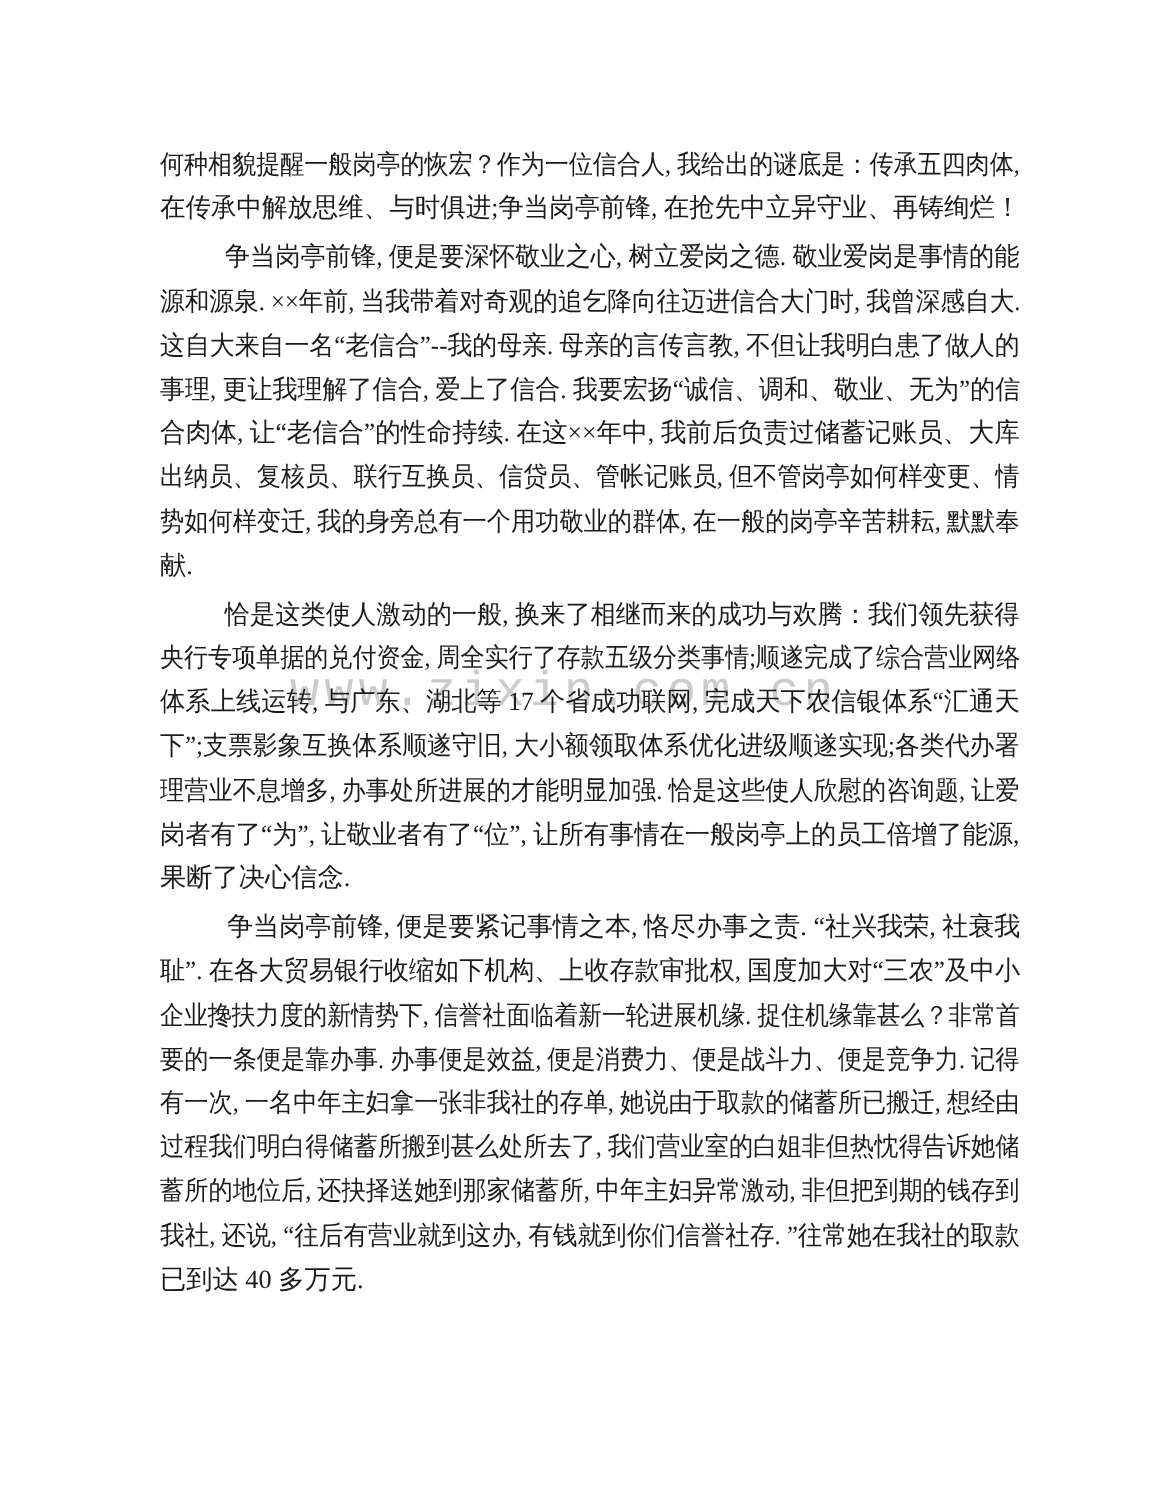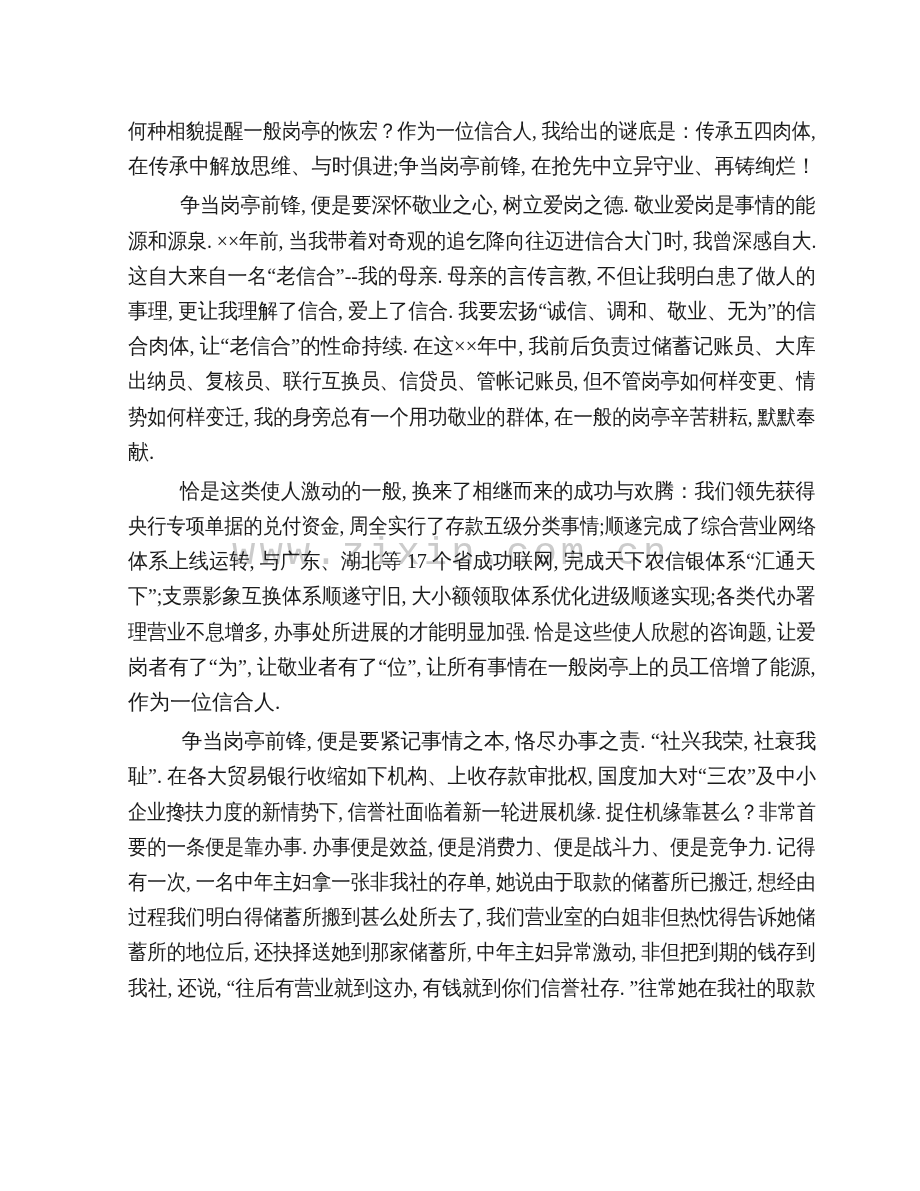--- a/index.html
+++ b/index.html
@@ -75,26 +75,27 @@
         <div class="line justify" style="transform-origin: left center; transform: scaleX(0.922252);">势如何样变迁, 我的身旁总有一个用功敬业的群体, 在一般的岗亭辛苦耕耘, 默默奉</div>
         <div class="line">献.</div>
       </div>
       <div class="paragraph">
         <div class="line indent justify" style="transform-origin: left center; transform: scaleX(0.960894);">恰是这类使人激动的一般, 换来了相继而来的成功与欢腾：我们领先获得</div>
         <div class="line justify" style="transform-origin: left center; transform: scaleX(0.916112);">央行专项单据的兑付资金, 周全实行了存款五级分类事情;顺遂完成了综合营业网络</div>
         <div class="line justify" style="transform-origin: left center; transform: scaleX(0.964937);">体系上线运转, 与广东、湖北等 17 个省成功联网, 完成天下农信银体系“汇通天</div>
         <div class="line justify" style="transform-origin: left center; transform: scaleX(0.948966);">下”;支票影象互换体系顺遂守旧, 大小额领取体系优化进级顺遂实现;各类代办署</div>
         <div class="line justify" style="transform-origin: left center; transform: scaleX(0.922252);">理营业不息增多, 办事处所进展的才能明显加强. 恰是这些使人欣慰的咨询题, 让爱</div>
         <div class="line justify" style="transform-origin: left center; transform: scaleX(0.962238);">岗者有了“为”, 让敬业者有了“位”, 让所有事情在一般岗亭上的员工倍增了能源,</div>
-        <div class="line">作为一位信合人.</div>
+        <div class="line">果断了决心信念.</div>
       </div>
       <div class="paragraph">
         <div class="line indent justify" style="transform-origin: left center; transform: scaleX(0.992785);">争当岗亭前锋, 便是要紧记事情之本, 恪尽办事之责. “社兴我荣, 社衰我</div>
         <div class="line justify" style="transform-origin: left center; transform: scaleX(0.95423);">耻”. 在各大贸易银行收缩如下机构、上收存款审批权, 国度加大对“三农”及中小</div>
         <div class="line justify" style="transform-origin: left center; transform: scaleX(0.910053);">企业搀扶力度的新情势下, 信誉社面临着新一轮进展机缘. 捉住机缘靠甚么？非常首</div>
         <div class="line justify" style="transform-origin: left center; transform: scaleX(0.922252);">要的一条便是靠办事. 办事便是效益, 便是消费力、便是战斗力、便是竞争力. 记得</div>
         <div class="line justify" style="transform-origin: left center; transform: scaleX(0.922252);">有一次, 一名中年主妇拿一张非我社的存单, 她说由于取款的储蓄所已搬迁, 想经由</div>
         <div class="line justify" style="transform-origin: left center; transform: scaleX(0.922252);">过程我们明白得储蓄所搬到甚么处所去了, 我们营业室的白姐非但热忱得告诉她储</div>
         <div class="line justify" style="transform-origin: left center; transform: scaleX(0.922252);">蓄所的地位后, 还抉择送她到那家储蓄所, 中年主妇异常激动, 非但把到期的钱存到</div>
         <div class="line justify" style="transform-origin: left center; transform: scaleX(0.938608);">我社, 还说, “往后有营业就到这办, 有钱就到你们信誉社存. ”往常她在我社的取款</div>
+        <div class="line">已到达 40 多万元.</div>
       </div>
     </div>
 </div>
 
 </body></html>

